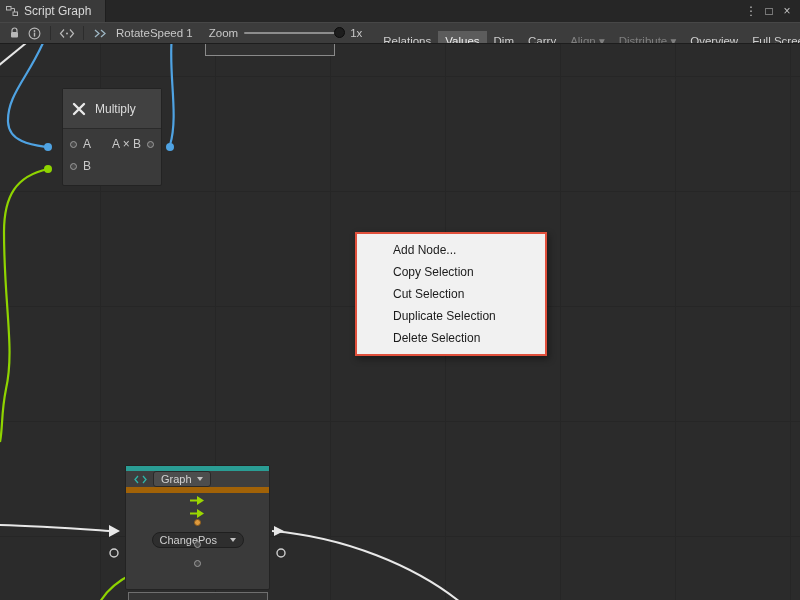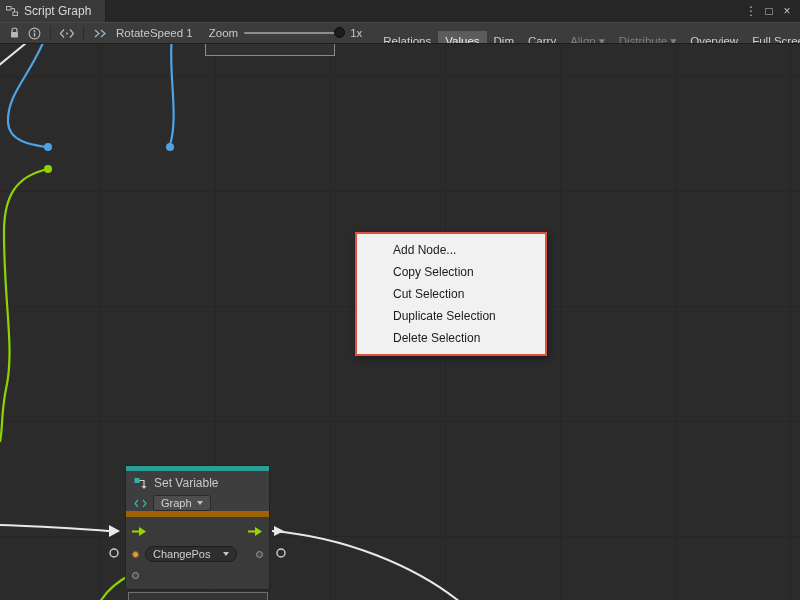--- a/index.html
+++ b/index.html
@@ -69,21 +69,21 @@
   .sv-header { height:24px; display:flex; align-items:center; gap:6px; padding:0 8px;
                background:#3e3e3e; }
   .sv-subrow { height:22px; display:flex; align-items:center; gap:6px; padding:0 8px;
                background:#3e3e3e; border-bottom:6px solid #a16207; }
   .chip { display:inline-flex; align-items:center; gap:5px; background:#4d4d4d;
           border:1px solid #292929; border-radius:3px; padding:1px 7px; font-size:11px;
           color:#d2d2d2; }
   .caret-down { width:0; height:0; border-left:3.5px solid transparent;
                 border-right:3.5px solid transparent; border-top:4px solid #c2c2c2; }
   .sv-body { padding-top:2px; }
-  .sv-row { display:flex; align-items:center; padding:0 6px; }
+  .sv-row { display:flex; align-items:center; padding:0 6px;flex-direction:column; }
   .sv-row-flow { height:24px; }
   .sv-row-var { height:22px; gap:6px; }
   .sv-row-extra { height:20px; }
   .sv-spacer { flex:1; }
   .dot-orange { width:7px; height:7px; border-radius:50%; background:#de9a3e;
                 border:1px solid #8c5a18; flex:0 0 auto; }
   .dot-gray { width:7px; height:7px; border-radius:50%; background:#4a4a4a;
               border:1px solid #9b9b9b; flex:0 0 auto; }
   .dd { display:inline-flex; align-items:center; justify-content:space-between;
         background:#2e2e2e; border:1px solid #1f1f1f; border-radius:8px;
@@ -181,35 +181,48 @@
     <polygon points="274,482 284,487 274,492" fill="#e8e8e8"></polygon>
 
     <path d="M 100 558 C 107 546, 118 537, 132 530" stroke="#8fd400" stroke-width="2.2" fill="none"></path>
 
     <circle cx="114" cy="509" r="4" fill="none" stroke="#cfcfcf" stroke-width="1.4"></circle>
     <circle cx="281" cy="509" r="4" fill="none" stroke="#cfcfcf" stroke-width="1.4"></circle>
   </svg>
 
   <div class="top-partial"></div>
 
+  <div class="node node-multiply">
+    <div class="nm-header">
+      <svg width="16" height="16" viewBox="0 0 16 16">
+        <path d="M3 3 L13 13 M13 3 L3 13" stroke="#e9e9e9" stroke-width="2.4" stroke-linecap="round"></path>
+      </svg>
+      <span class="nm-title">Multiply</span>
+    </div>
+    <div class="nm-body">
+      <div class="nm-row">
+        <span class="pin"></span>
+        <span>A</span>
+        <span class="nm-spacer"></span>
+        <span>A × B</span>
+        <span class="pin"></span>
+      </div>
+      <div class="nm-row">
+        <span class="pin"></span>
+        <span>B</span>
+      </div>
+    </div>
+  </div>
 
   <span class="port-dot" style="left:44px; top:99px; background:#4fa3e3;"></span>
   <span class="port-dot" style="left:44px; top:121px; background:#8fd400;"></span>
   <span class="port-dot" style="left:166px; top:99px; background:#4fa3e3;"></span>
 
   <div class="node node-setvar">
     <div class="sv-strip"></div>
-    <div class="sv-header">
-      <svg width="14" height="13" viewBox="0 0 14 13">
-        <rect x="0.5" y="1" width="5" height="5" fill="#2fb3a7"></rect>
-        <path d="M5.5 3.5 H10 V9" fill="none" stroke="#cfcfcf" stroke-width="1.2"></path>
-        <polygon points="7.5,9 12.5,9 10,12" fill="#cfcfcf"></polygon>
-      </svg>
-      <span>Set Variable</span>
-    </div>
     <div class="sv-subrow">
       <svg width="13" height="9" viewBox="0 0 13 9">
         <path d="M4 1 L1 4.5 L4 8 M9 1 L12 4.5 L9 8" fill="none" stroke="#2fb3a7" stroke-width="1.3"></path>
       </svg>
       <span class="chip">
         <span>Graph</span>
         <span class="caret-down"></span>
       </span>
     </div>
     <div class="sv-body">

